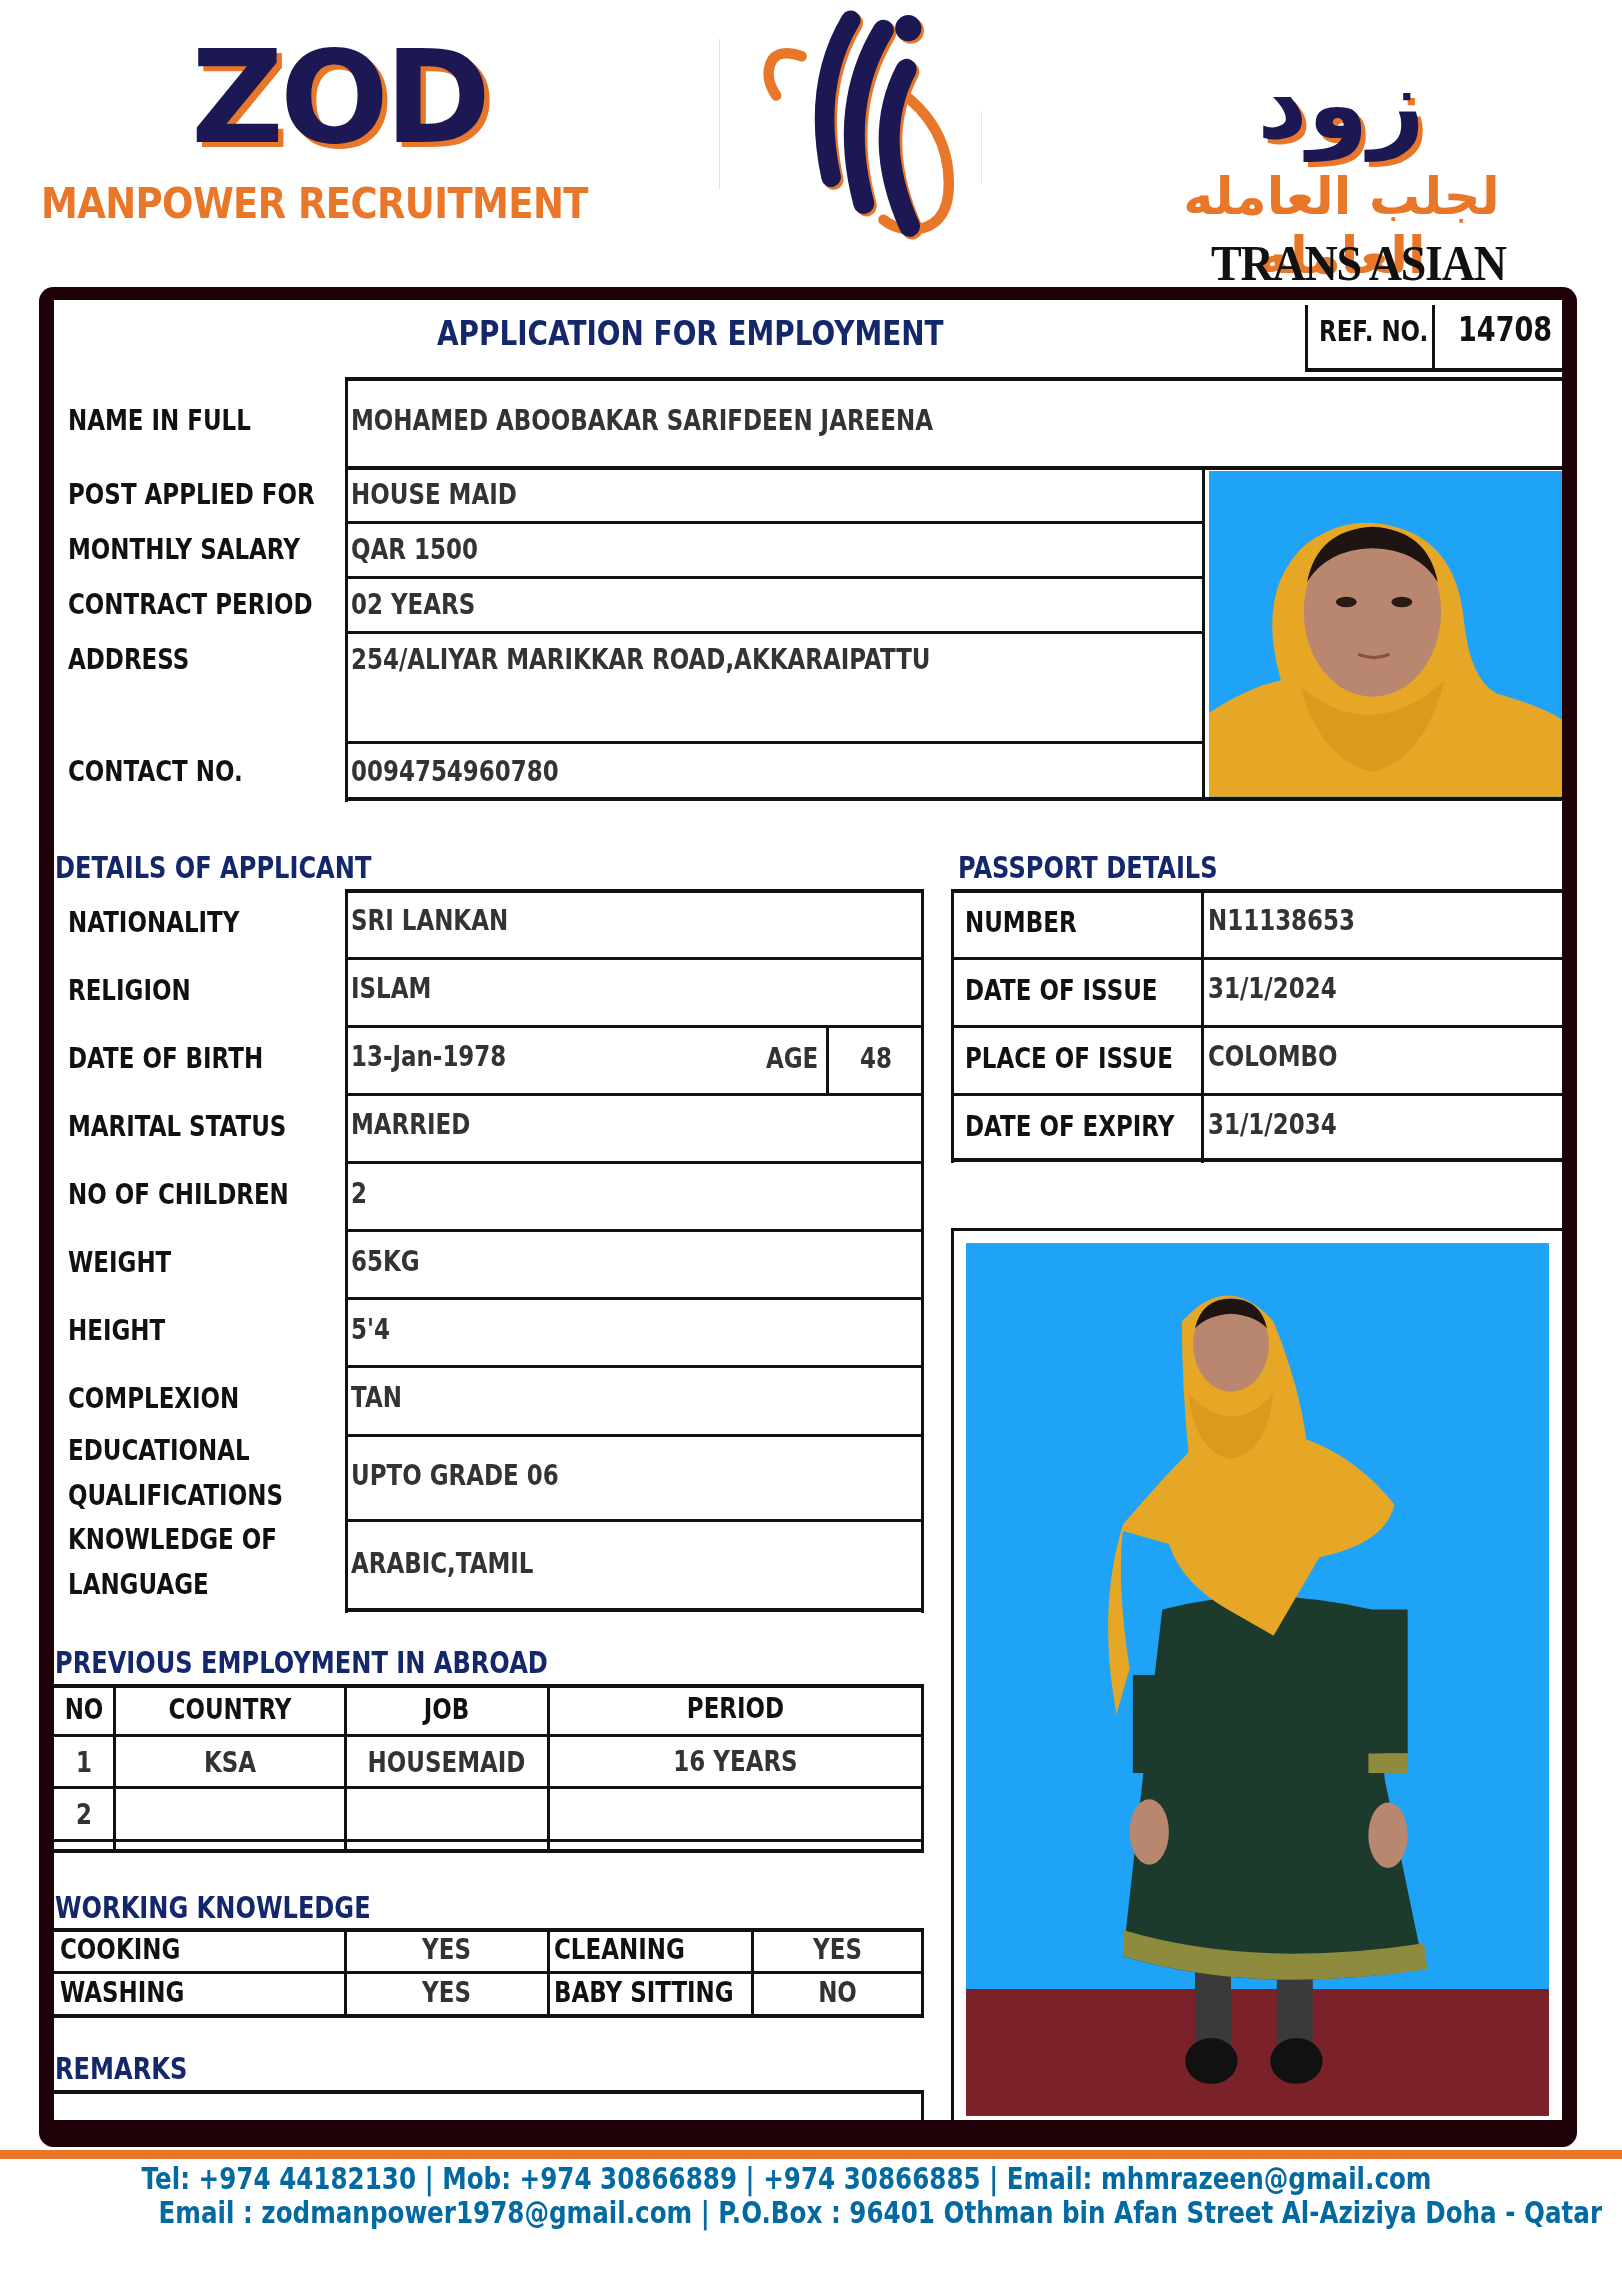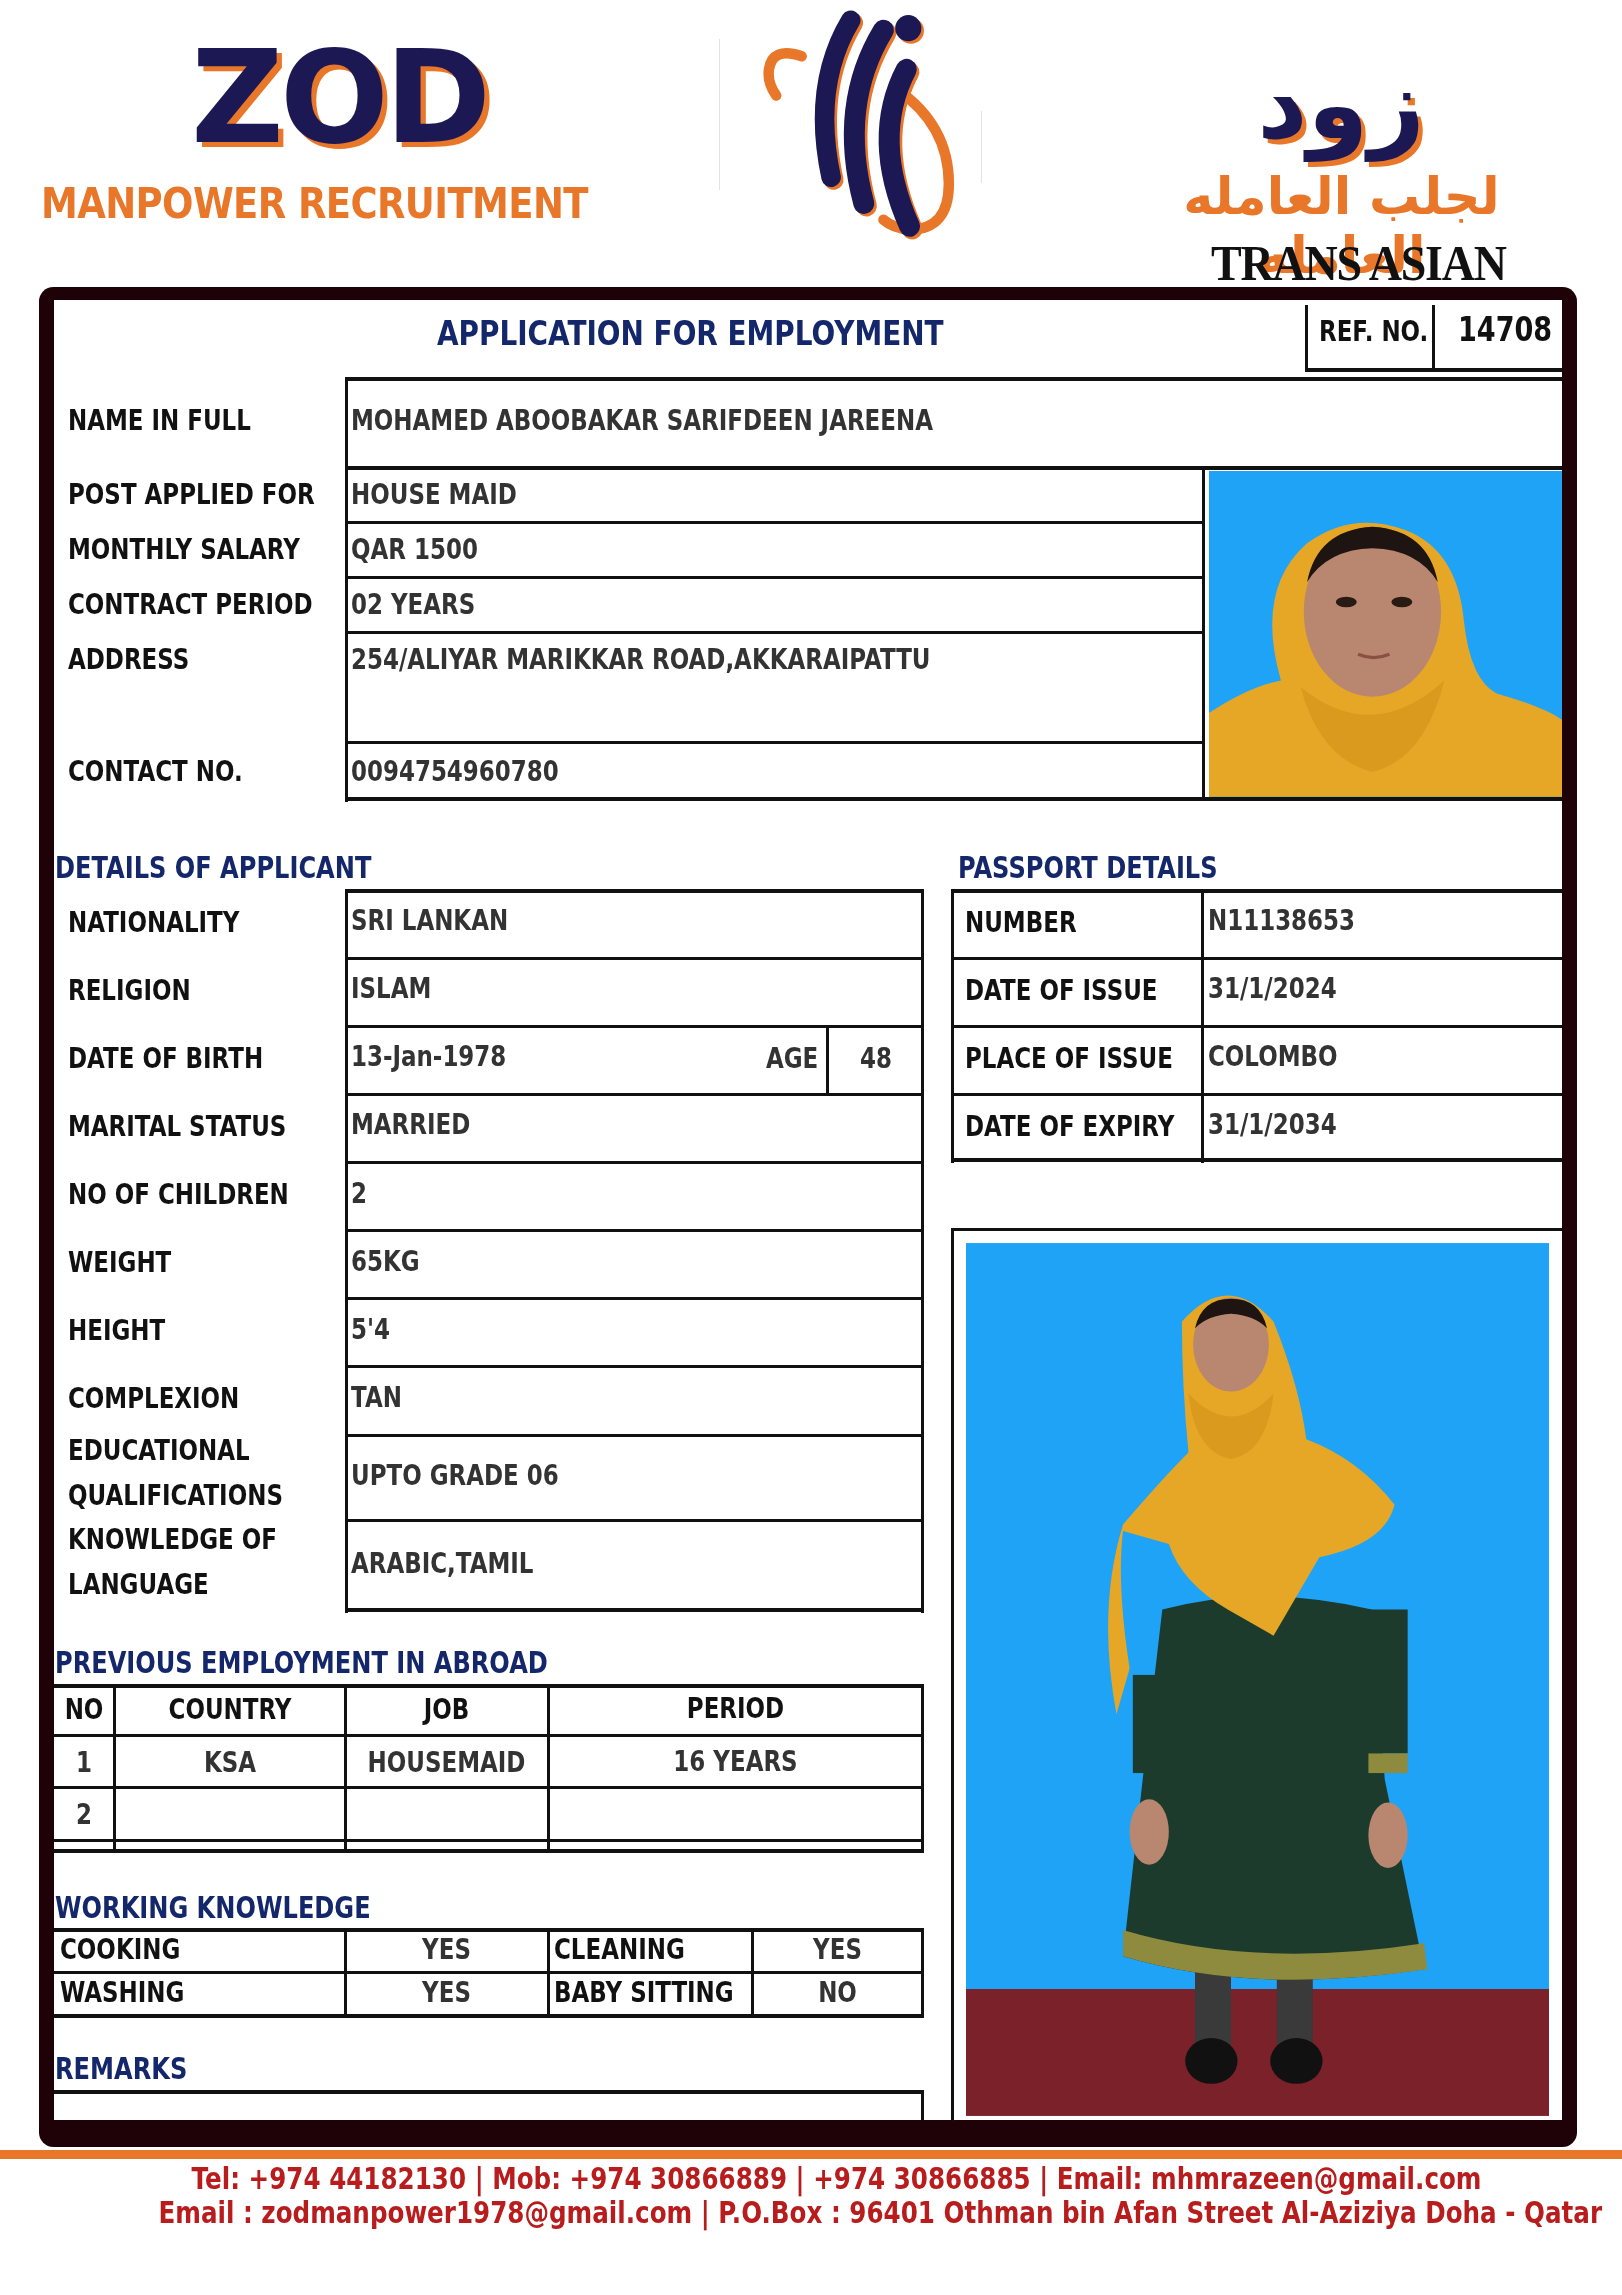--- a/index.html
+++ b/index.html
@@ -46,21 +46,21 @@
   .hl { position: absolute; background: #111; height: 3.9px; }
   .hl.thin { height: 2.6px; }
   .vl { position: absolute; background: #111; width: 2.6px; }
 
   
   .photo { position: absolute; overflow: hidden; }
   .photo-bg-blue { background: #1fa3f7; }
 
   
   .orange-bar { left: 0; top: 2150px; width: 1623px; height: 9.2px; background: #e8772a; }
-  .foot1, .foot2 { left: 0; width: 1623px; text-align: right; color: #b91c1c; font-weight: 700;
+  .foot1, .foot2 { left: 0; width: 1623px; text-align: left; color: #0369a1; font-weight: 700;
                    font-size: 30px; font-family: "DejaVu Sans", sans-serif; white-space: nowrap; }
   .foot1 { top: 2161px; }
   .foot2 { top: 2195px; }
   .foot-inner { display: inline-block; transform: scaleX(0.82); }
 </style>
 </head>
 <body>
 
 <div class="abs zod-logo">
   <span class="zod-shadow">ZOD</span>

